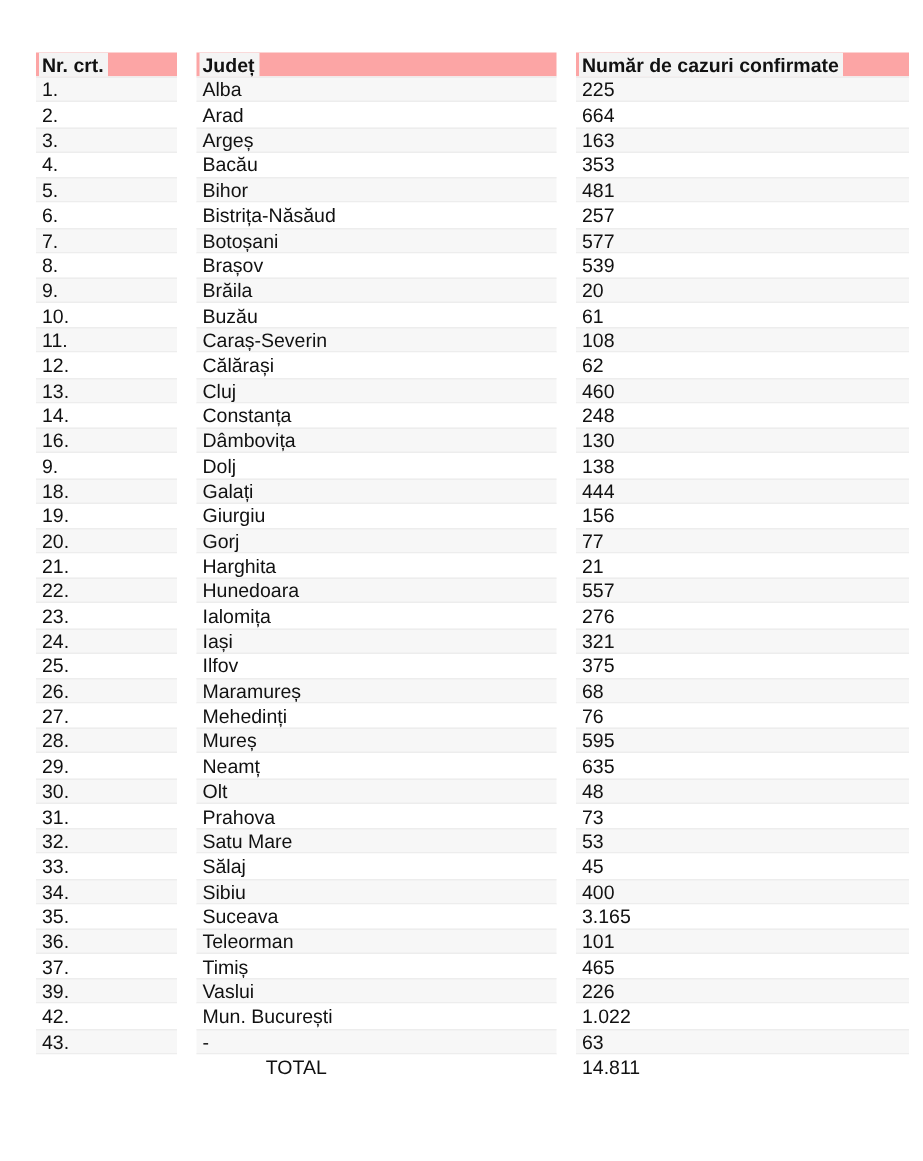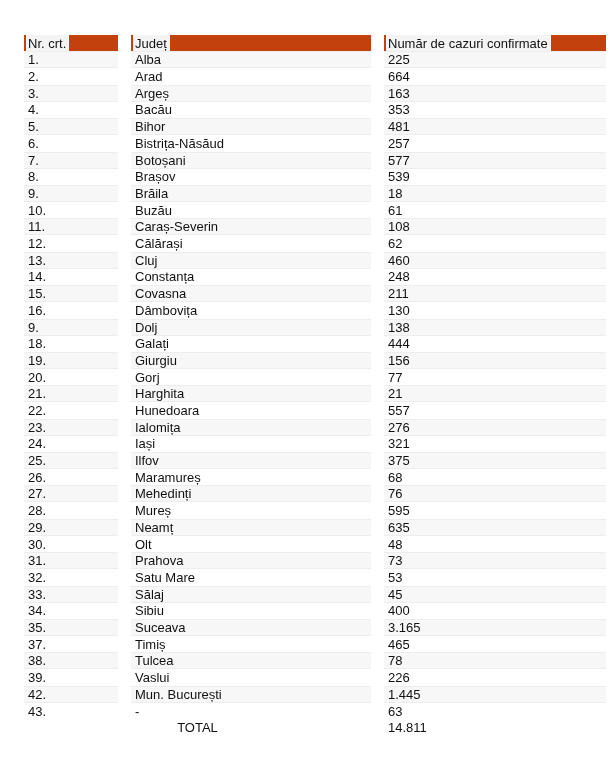--- a/index.html
+++ b/index.html
@@ -27,22 +27,22 @@
     padding: 0 0 0 4px;
     font-size: 13px;
     line-height: 15px;
     color: #111111;
     text-align: left;
     vertical-align: middle;
     white-space: nowrap;
     overflow: hidden;
   }
   table.cases thead th {
-    font-weight: normal;
-    background: #c2410c;
+    font-weight: bold;
+    background: #fca5a5;
     padding-left: 2px;
   }
   table.cases thead th .hl {
     background: #f4f4f4;
     padding: 1px 3px 1px 2px;
   }
   
   table.cases tbody tr:nth-child(odd) td {
     background: #f7f7f7;
     border-top: 1px solid #ededed;
@@ -116,21 +116,21 @@
     <td>577</td>
   </tr>
         <tr>
     <td>8.</td>
     <td>Brașov</td>
     <td>539</td>
   </tr>
         <tr>
     <td>9.</td>
     <td>Brăila</td>
-    <td>18</td>
+    <td>20</td>
   </tr>
         <tr>
     <td>10.</td>
     <td>Buzău</td>
     <td>61</td>
   </tr>
         <tr>
     <td>11.</td>
     <td>Caraș-Severin</td>
     <td>108</td>
@@ -144,25 +144,20 @@
     <td>13.</td>
     <td>Cluj</td>
     <td>460</td>
   </tr>
         <tr>
     <td>14.</td>
     <td>Constanța</td>
     <td>248</td>
   </tr>
         <tr>
-    <td>15.</td>
-    <td>Covasna</td>
-    <td>211</td>
-  </tr>
-        <tr>
     <td>16.</td>
     <td>Dâmbovița</td>
     <td>130</td>
   </tr>
         <tr>
     <td>9.</td>
     <td>Dolj</td>
     <td>138</td>
   </tr>
         <tr>
@@ -249,38 +244,38 @@
     <td>34.</td>
     <td>Sibiu</td>
     <td>400</td>
   </tr>
         <tr>
     <td>35.</td>
     <td>Suceava</td>
     <td>3.165</td>
   </tr>
         <tr>
+    <td>36.</td>
+    <td>Teleorman</td>
+    <td>101</td>
+  </tr>
+        <tr>
     <td>37.</td>
     <td>Timiș</td>
     <td>465</td>
   </tr>
         <tr>
-    <td>38.</td>
-    <td>Tulcea</td>
-    <td>78</td>
-  </tr>
-        <tr>
     <td>39.</td>
     <td>Vaslui</td>
     <td>226</td>
   </tr>
         <tr>
     <td>42.</td>
     <td>Mun. București</td>
-    <td>1.445</td>
+    <td>1.022</td>
   </tr>
         <tr>
     <td>43.</td>
     <td>-</td>
     <td>63</td>
   </tr>
       </tbody>
     <tfoot>
       <tr>
         <td class="total-label" colspan="2">TOTAL</td>

